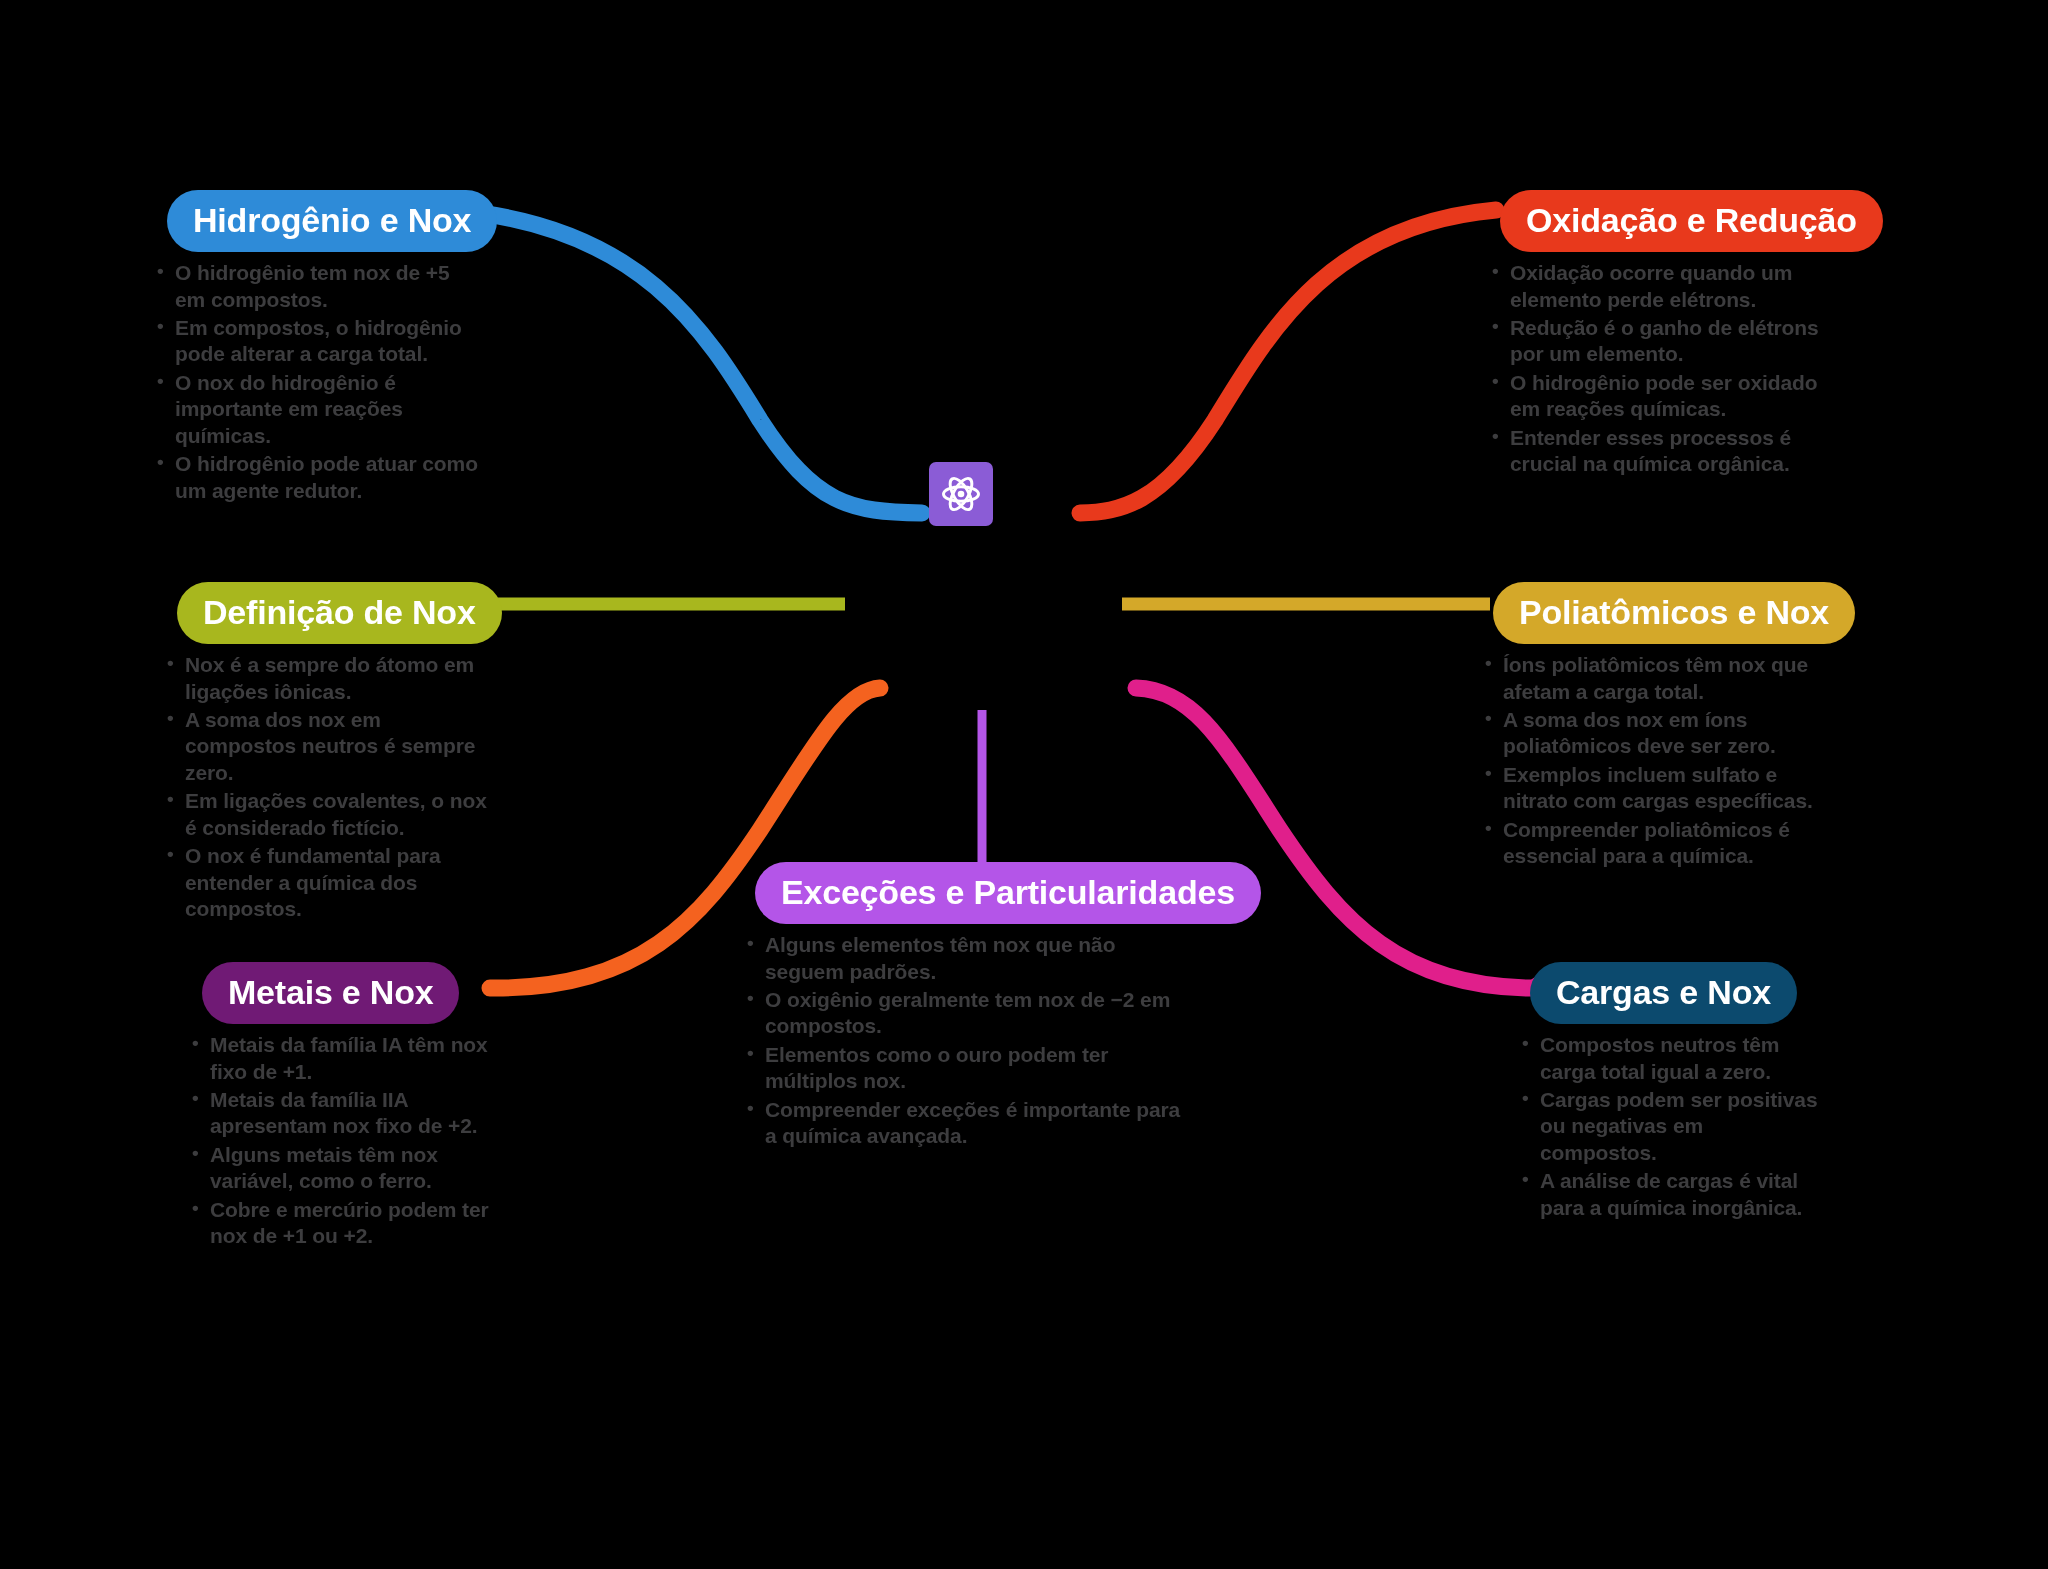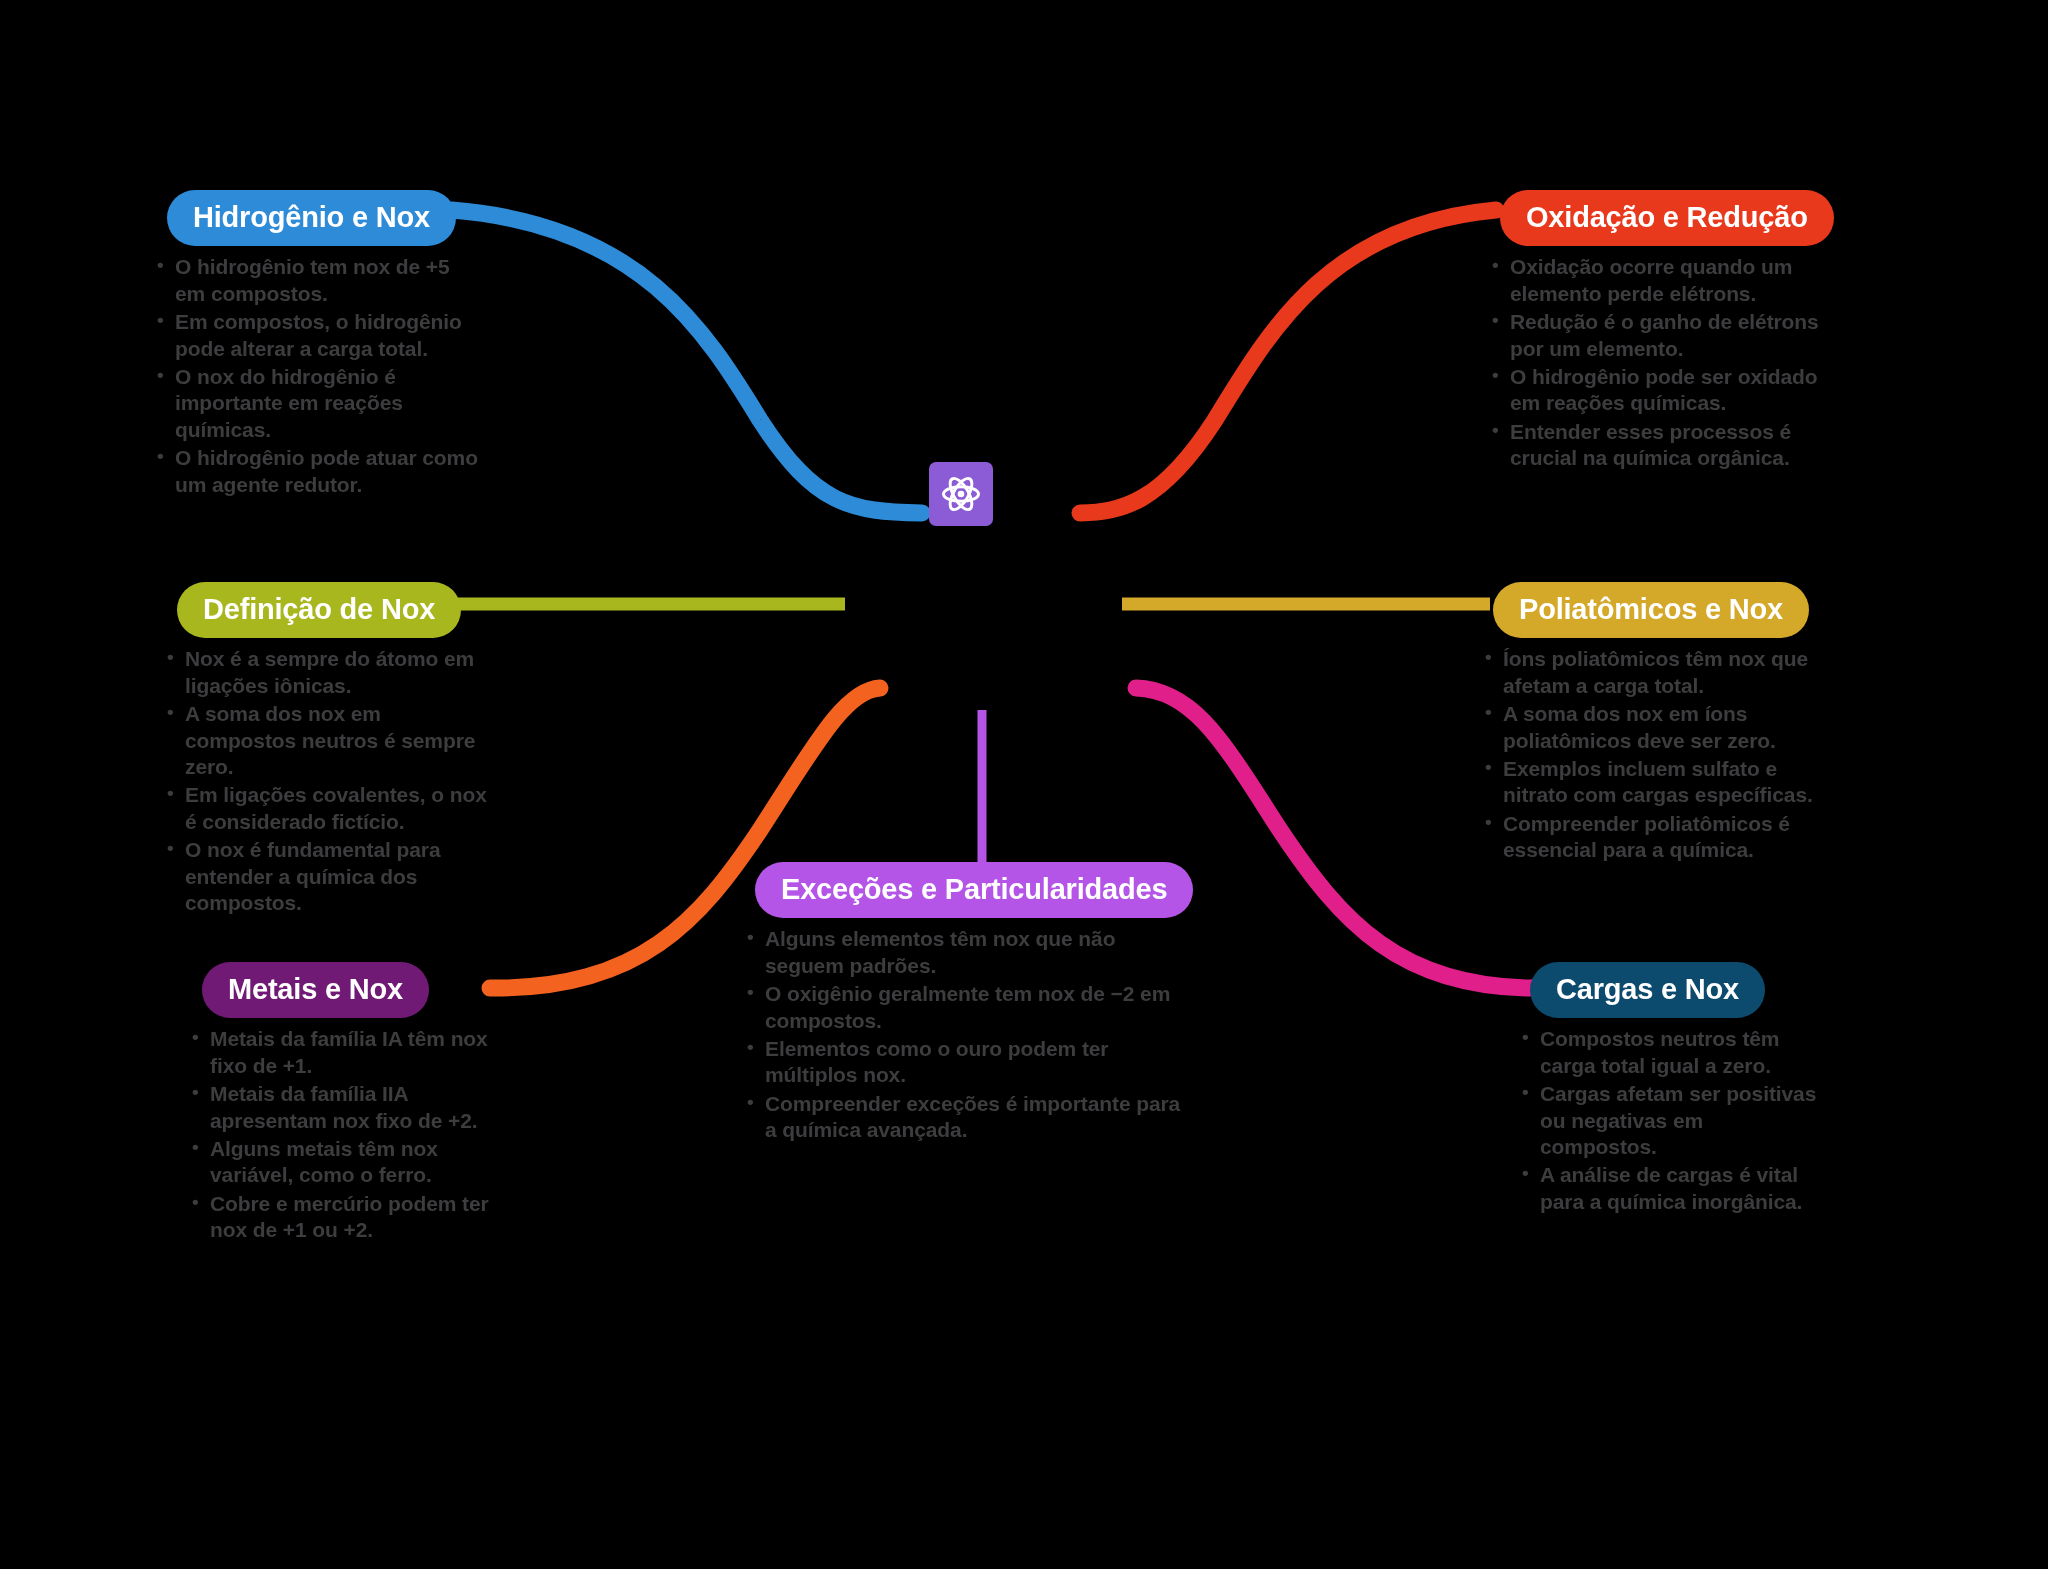--- a/index.html
+++ b/index.html
@@ -24,21 +24,21 @@
     pointer-events: none;
   }
   .node {
     position: absolute;
   }
   .pill {
     display: inline-block;
     border-radius: 999px;
     padding: 10px 26px 12px 26px;
     color: #ffffff;
-    font-size: 29px;
+    font-size: 34px;
     font-weight: bold;
     letter-spacing: -0.2px;
     white-space: nowrap;
     line-height: 1.18;
   }
   .pill-wrap { display: block; }
   ul.bullets {
     list-style: none;
     margin-top: 8px;
     padding: 0;
@@ -194,18 +194,18 @@
       <li style="color: rgb(61, 61, 63);">Compreender exceções é importante para a química avançada.</li>
     </ul>
   </div>
 
   <div class="node" id="node-cargas">
     <div class="pill-wrap">
       <span class="pill" style="background: #0c4a6e;">Cargas e Nox</span>
     </div>
     <ul class="bullets">
       <li style="color: rgb(61, 61, 63);">Compostos neutros têm carga total igual a zero.</li>
-      <li style="color: rgb(61, 61, 63);">Cargas afetam ser positivas ou negativas em compostos.</li>
+      <li style="color: rgb(61, 61, 63);">Cargas podem ser positivas ou negativas em compostos.</li>
       <li style="color: rgb(61, 61, 63);">A análise de cargas é vital para a química inorgânica.</li>
     </ul>
   </div>
 
 </div>
 
 </body></html>

